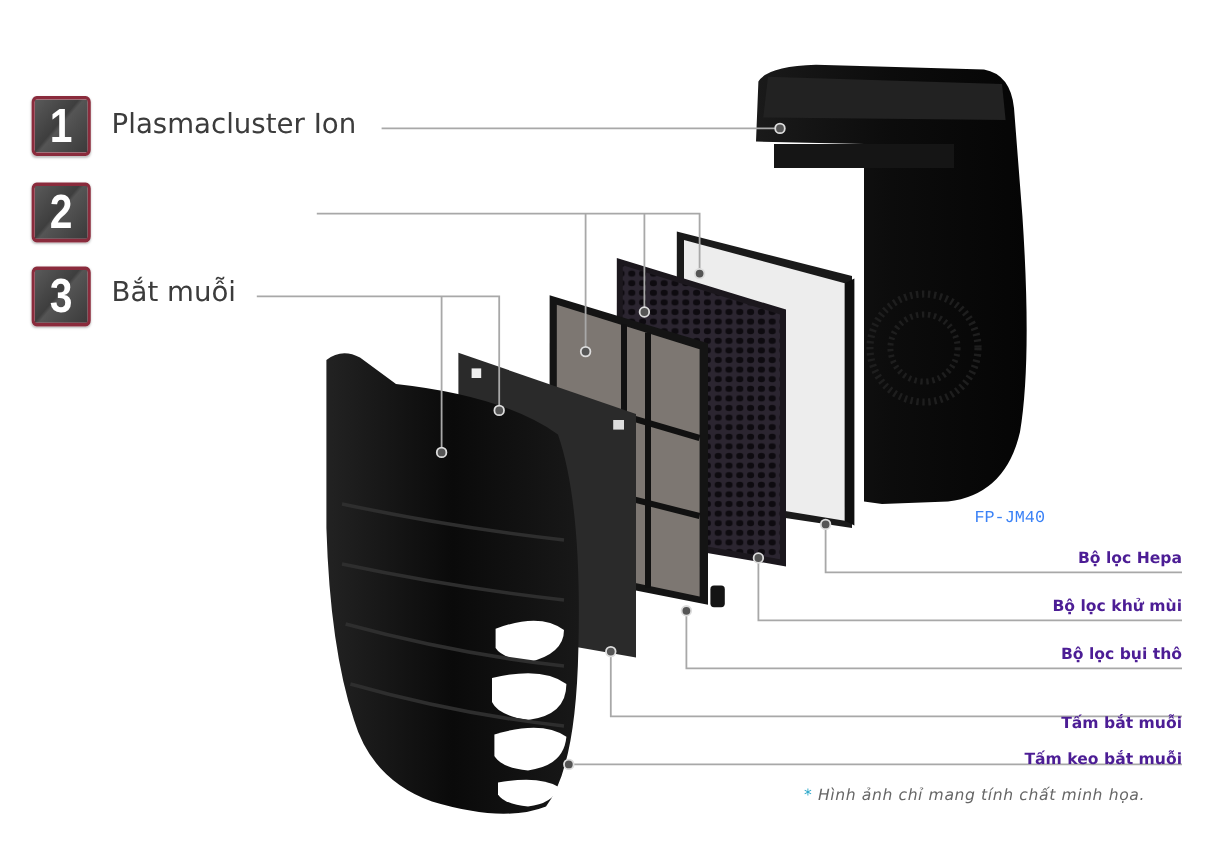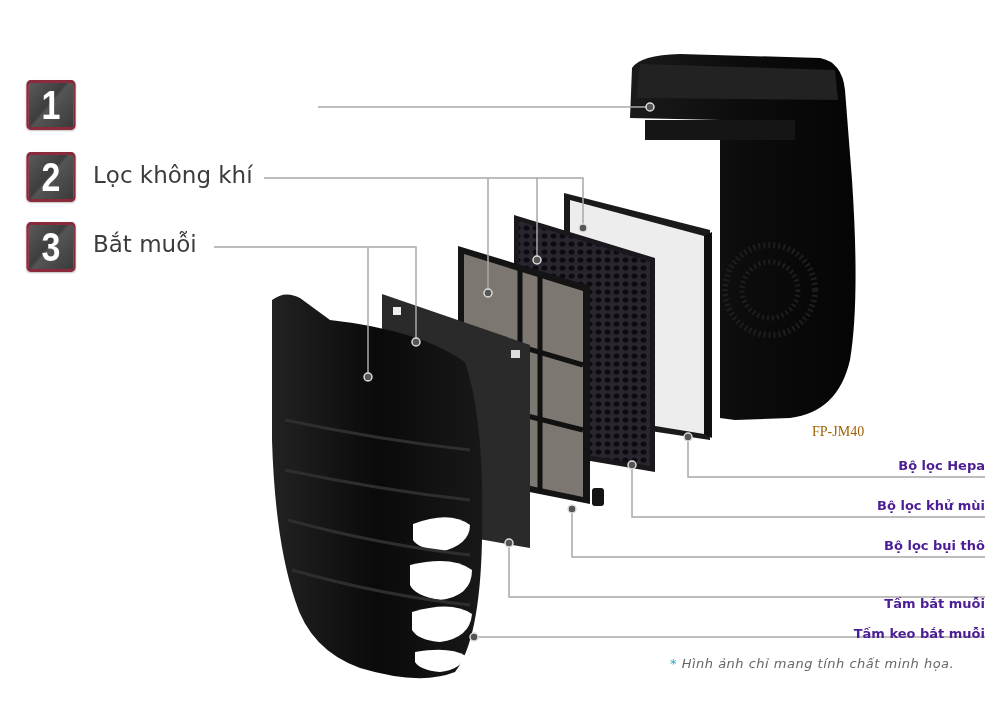--- a/index.html
+++ b/index.html
@@ -16,21 +16,21 @@
     }
     .feature-label {
       position: absolute; font-family: "DejaVu Sans", sans-serif; font-size: 23px;
       color: #3c3c3c; font-weight: 500; white-space: nowrap;
     }
     .part-label {
       position: absolute; right: 20px; font-family: "DejaVu Sans", sans-serif; font-weight: bold;
       font-size: 13px; color: #4c1d95; white-space: nowrap; text-align: right;
     }
     .model-label {
-      position: absolute; font-family: Liberation Serif, serif; font-size: 14px; color: #a16207;
+      position: absolute; font-family: Liberation Mono, monospace; font-size: 14px; color: #3b82f6;
     }
     .note {
       position: absolute; font-family: "DejaVu Sans", sans-serif; font-style: italic;
       font-size: 13px; color: #666; letter-spacing: 0.5px; white-space: nowrap; text-align: center;
     }
     .note .star { color: #2aa7c9; }
     svg.overlay { position: absolute; left: 0; top: 0; }
   </style>
 </head>
 <body>
@@ -131,23 +131,23 @@
       <circle cx="368" cy="377" r="4"></circle>
       <circle cx="688" cy="437" r="4"></circle>
       <circle cx="632" cy="465" r="4"></circle>
       <circle cx="572" cy="509" r="4"></circle>
       <circle cx="509" cy="543" r="4"></circle>
       <circle cx="474" cy="637" r="4"></circle>
     </g>
   </svg>
 
   <div class="badge" style="left:22px; top:80px;">1</div>
+  <div class="feature-label" style="left:93px; top:91px;">Plasmacluster Ion</div>
 
   <div class="badge" style="left:22px; top:152px;">2</div>
-  <div class="feature-label" style="left:93px; top:162px;">Lọc không khí</div>
 
   <div class="badge" style="left:22px; top:222px;">3</div>
   <div class="feature-label" style="left:93px; top:231px;">Bắt muỗi</div>
 
   <div class="model-label" style="left:812px; top:424px;">FP-JM40</div>
 
   <div class="part-label" style="top:458px;">Bộ lọc Hepa</div>
   <div class="part-label" style="top:498px;">Bộ lọc khử mùi</div>
   <div class="part-label" style="top:538px;margin-left:12px;">Bộ lọc bụi thô</div>
   <div class="part-label" style="top:578px;margin-top:48px;">Tấm keo bắt muỗi</div>

